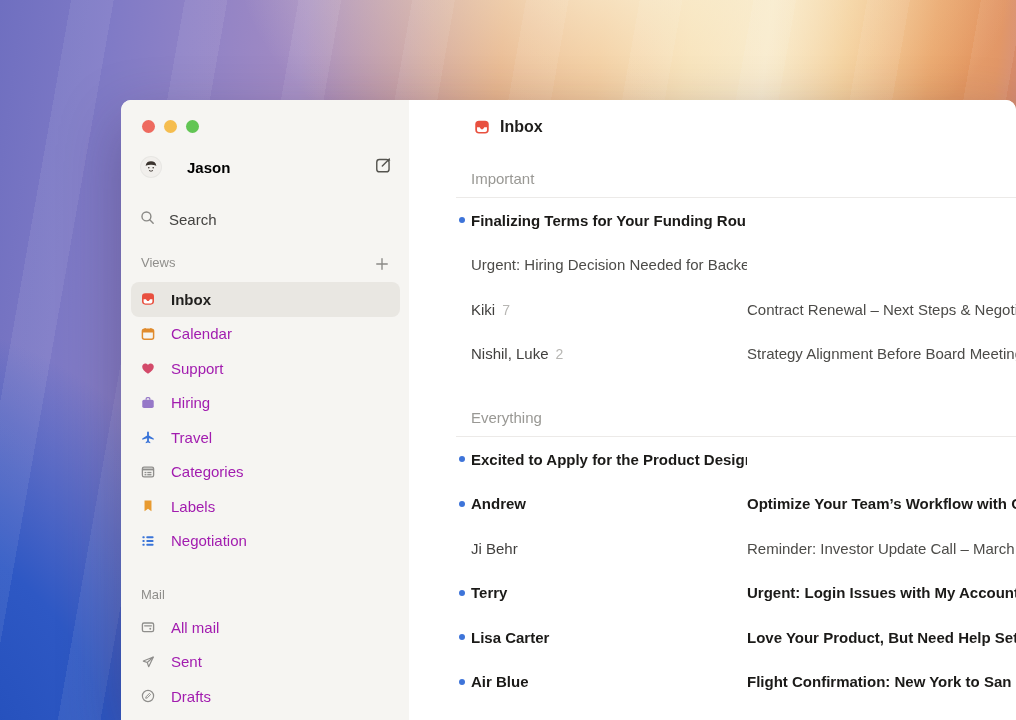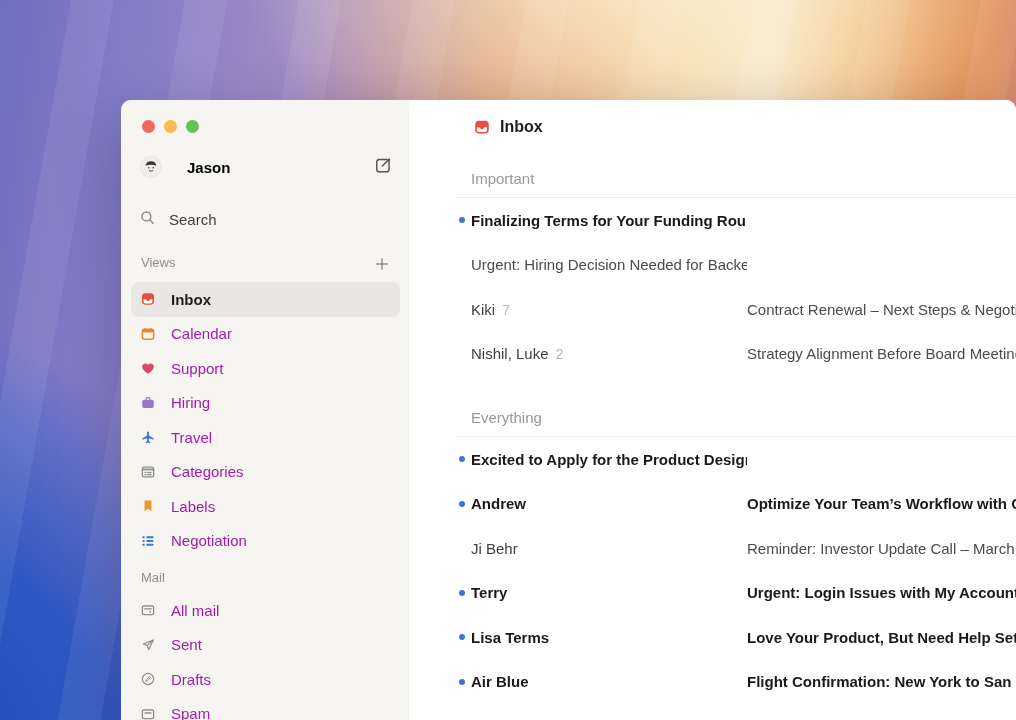--- a/index.html
+++ b/index.html
@@ -31,21 +31,21 @@
   .profile{display:flex;align-items:center;margin:23px 16px 0 20px;}
   .avatar{width:20px;height:20px;border-radius:50%;overflow:hidden;background:#efedea;box-shadow:0 0 0 1px rgba(0,0,0,.06);}
   .profile-name{margin-left:26px;font-size:15px;font-weight:bold;color:#000000;text-align:center;}
   .icon-btn{margin-left:auto;background:none;border:none;padding:0;cursor:pointer;display:flex;align-items:center;}
   .search-row{display:flex;align-items:center;gap:13px;margin:30px 18px 0 18px;height:22px;
     font-size:15px;color:#434240;cursor:pointer;}
   .views-head{display:flex;align-items:flex-start;justify-content:space-between;margin:25px 18px 0 20px;height:20px;}
   .section-title{font-size:13px;color:#8f8e8b;}
   .nav{margin:7px 9px 0 10px;}
   .nav-mail{margin-top:6px;}
-  .mail-head{margin:9px 20px 0 20px;height:20px;display:flex;align-items:center;}
+  .mail-head{margin:26px 20px 0 20px;height:20px;display:flex;align-items:center;}
   .nav-item{height:34.5px;display:flex;align-items:center;gap:15px;padding-left:9px;
     border-radius:8px;font-size:15px;color:#a21caf;cursor:pointer;}
   .nav-item.selected{background:#e9e7e2;color:#201f1d;font-weight:bold;}
   .nav-icon{width:16px;height:16px;display:flex;align-items:center;justify-content:center;flex:0 0 16px;}
   
   .main{flex:1;min-width:0;background:#fff;position:relative;}
   .main-header{display:flex;align-items:center;gap:9px;padding:15px 0 0 64px;height:24px;}
   .title-icon{width:18px;height:18px;display:flex;}
   .title-icon svg{width:18px;height:18px;}
   .main-title{font-size:16px;font-weight:bold;color:#1e1d1b;}
@@ -295,21 +295,21 @@
           <span class="dot-cell">
             <span class="dot" style="background: rgb(62, 116, 217);"></span>
           </span>
           <span class="sender">Terry</span>
           <span class="subject">Urgent: Login Issues with My Account</span>
         </div>
         <div class="row unread">
           <span class="dot-cell">
             <span class="dot" style="background: rgb(62, 116, 217);"></span>
           </span>
-          <span class="sender">Lisa Terms</span>
+          <span class="sender">Lisa Carter</span>
           <span class="subject">Love Your Product, But Need Help Setting Up</span>
         </div>
         <div class="row unread">
           <span class="dot-cell">
             <span class="dot" style="background: rgb(62, 116, 217);"></span>
           </span>
           <span class="sender">Air Blue</span>
           <span class="subject">Flight Confirmation: New York to San Francisco</span>
         </div>
         <div class="row unread">

